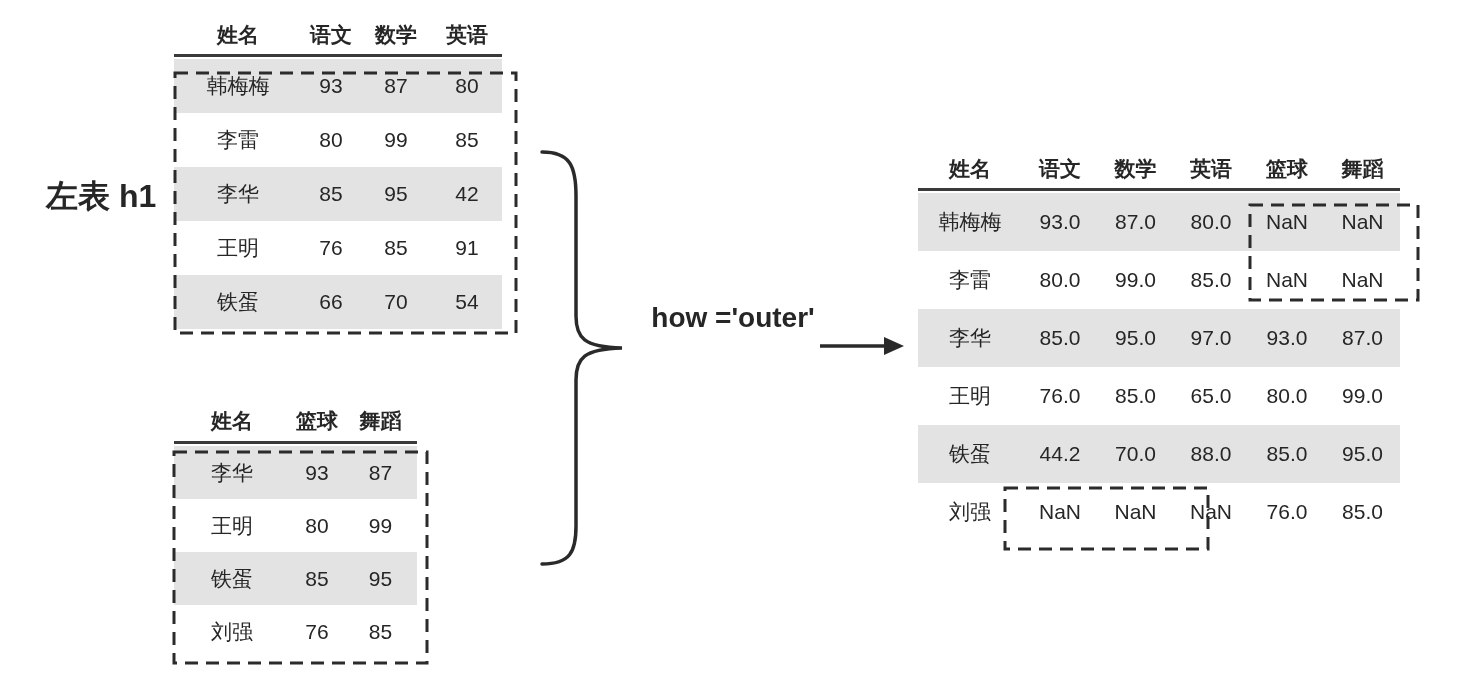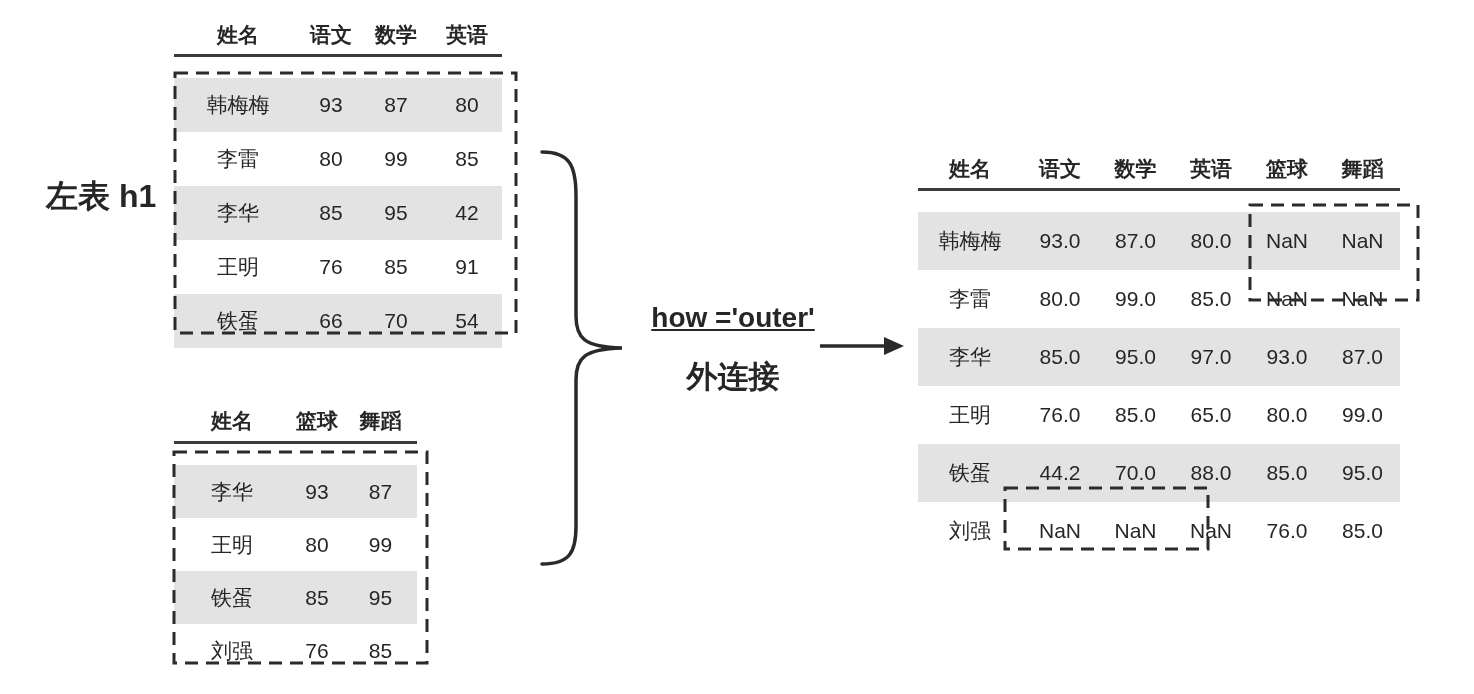--- a/index.html
+++ b/index.html
@@ -33,21 +33,21 @@
 
   
   .mtable { position: absolute; font-size: 21px; color: var(--ink); }
   .trow { display: grid; align-items: center; text-align: center; }
   .tcell { overflow: hidden; white-space: nowrap; }
   .thead-row {
     font-weight: 700;
     height: 41px;
     border-bottom: 3px solid var(--rule);
   }
-  .tbody { margin-top: 21px; }
+  .tbody { margin-top: 2px; }
   .shaded { background: var(--row_shade); }
 
   .t-h1 { left: 174px; top: 16px; width: 328px; }
   .t-h1 .trow { grid-template-columns: 128px 58px 72px 70px; }
   .t-h1 .tbody .trow { height: 54px; }
 
   .t-h2 { left: 174px; top: 400px; width: 243px; }
   .t-h2 .trow { grid-template-columns: 116px 54px 73px; }
   .t-h2 .thead-row { height: 44px; }
   .t-h2 .tbody .trow { height: 53px; }
@@ -59,21 +59,20 @@
   
   .dashbox { position: absolute; pointer-events: none; }
 
   
   .op-label {
     position: absolute;
     left: 628px; top: 302px; width: 210px;
     text-align: center;
     font-size: 28px; font-weight: 700;
     white-space: nowrap;
-    text-decoration: underline;
   }
   .op-cn {
     position: absolute;
     left: 628px; top: 356px; width: 210px;
     text-align: center;
     font-size: 31px; font-weight: 700;
   }
   .brace-svg, .arrow-svg { position: absolute; }
   .brace-svg { left: 530px; top: 140px; }
   .arrow-svg { left: 818px; top: 331px; }
@@ -226,20 +225,19 @@
   </svg>
   <svg class="dashbox" style="left:1003px; top:486px;" width="207" height="65">
     <rect x="2" y="2" width="203" height="61" fill="none" stroke="#2b2b2b" stroke-width="3" stroke-dasharray="13 8"></rect>
   </svg>
 
   <svg class="brace-svg" width="110" height="440" viewBox="0 0 110 440">
     <path d="M 12 12 C 40 12 46 26 46 56 L 46 176 C 46 198 54 207 92 208 C 54 209 46 218 46 240 L 46 386 C 46 412 40 424 12 424" fill="none" stroke="#2a2a2a" stroke-width="3.5" stroke-linecap="round"></path>
   </svg>
 
   <div class="op-label">how ='outer'</div>
-  <div class="op-cn">外连接</div>
 
   <svg class="arrow-svg" width="88" height="30" viewBox="0 0 88 30">
     <line x1="2" y1="15" x2="66" y2="15" stroke="#2a2a2a" stroke-width="3.5"></line>
     <polygon points="66,6 86,15 66,24" fill="#2a2a2a"></polygon>
   </svg>
 
 </div>
 
 </body></html>

